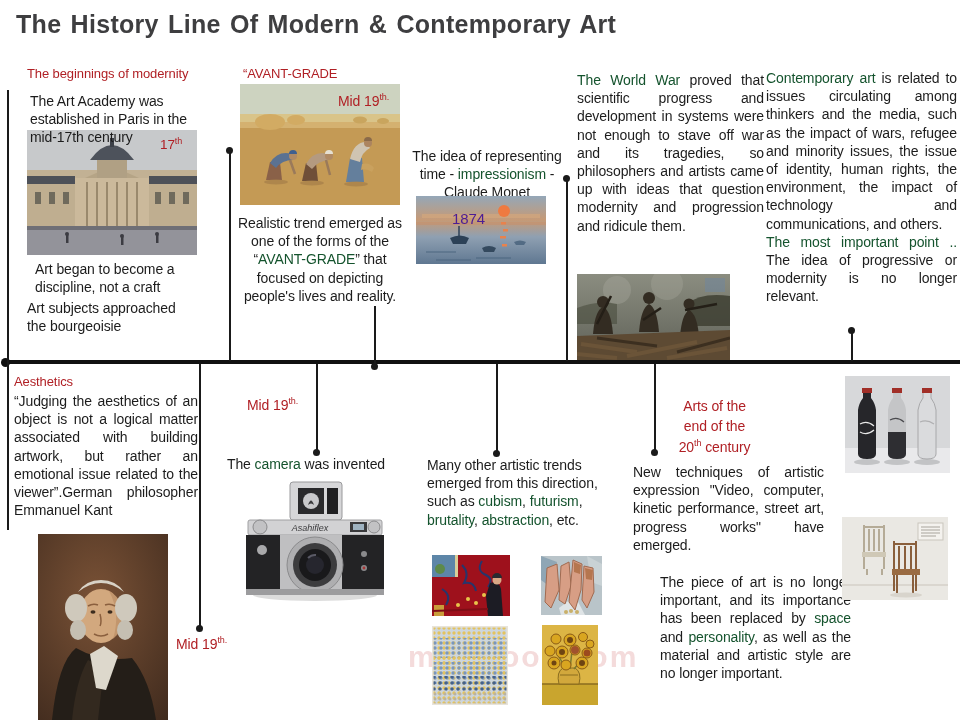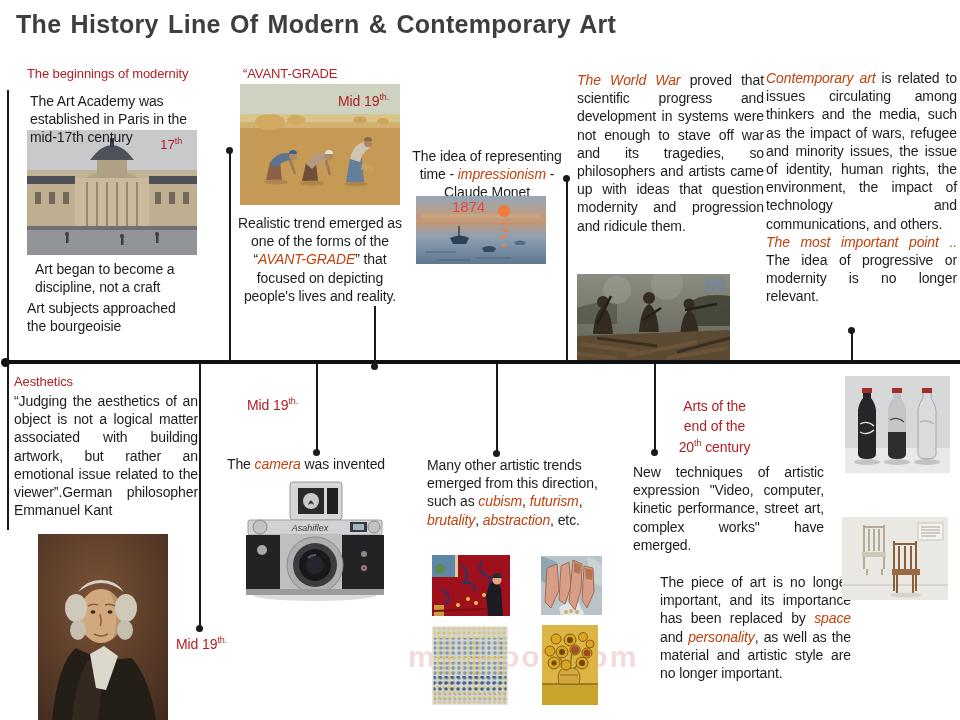--- a/index.html
+++ b/index.html
@@ -3,22 +3,22 @@
 <meta charset="utf-8">
 <style>
   html,body{margin:0;padding:0;background:#fff;}
   .canvas{position:relative;width:960px;height:720px;background:#ffffff;overflow:hidden;
           font-family:"Liberation Sans",sans-serif;color:#1c1c1c;}
   .title{position:absolute;left:16px;top:10px;margin:0;font-size:25px;font-weight:bold;
          color:#3e3e40;letter-spacing:.3px;word-spacing:2px;}
   .t{position:absolute;font-size:14px;line-height:1.3;letter-spacing:-.1px;}
   .hd{font-size:13px;color:#b01f24;}
   .red{color:#b01f24;}
-  .ired{color:#c2410c;font-style:italic;}
-  .dkred{color:#ef4444;}
+  .ired{color:#14532d;}
+  .dkred{color:#4c1d95;margin-top:12px;}
   .jus{text-align:justify;}
   .ctr{text-align:center;}
   .pre{white-space:pre-line;}
   sup{font-size:9px;line-height:0;text-align:right;}
   .timeline{position:absolute;left:4px;right:0;top:360px;height:4px;background:#111;}
   .bigdot{position:absolute;left:1px;top:358px;width:9px;height:9px;border-radius:50%;background:#111;}
   .vline{position:absolute;width:1.5px;background:#1a1a1a;}
   .dot{position:absolute;width:7px;height:7px;border-radius:50%;background:#1a1a1a;}
   .im{position:absolute;z-index:1;line-height:0;}
   .im svg{display:block;}
@@ -414,21 +414,21 @@
       <circle cx="33" cy="25" r="4" fill="#a0522d"></circle>
       <circle cx="45" cy="28" r="3.5" fill="#9c4a1e"></circle>
     </svg>
   </div>
 
   <div class="t red ctr" style="left:652px;top:396px;width:125px;line-height:1.45;">
     <span>Arts of the</span><br>
     <span>end of the</span><br>
     <span>20</span><sup>th</sup><span> century</span>
   </div>
-  <div class="t jus" style="left:633px;top:463px;width:191px;">New techniques of artistic expression "Video, computer, kinetic performance, street art, complex works" have emerged.</div>
+  <div class="t jus" style="left:633px;top:463px;width:191px;">New techniques of artistic expression "Video, computer, kinetic performance, street art, progress works" have emerged.</div>
   <div class="t jus" style="left:633px;top:573px;width:191px;margin-left:27px;"><span>The piece of art is no longer important, and its importance has been replaced by </span><span class="ired">space</span><span> and </span><span class="ired">personality</span><span>, as well as the material and artistic style are no longer important.</span></div>
 
   <div class="im" style="left:845px;top:376px;">
     <svg width="105" height="97" viewBox="0 0 105 97">
       <rect width="105" height="97" fill="#d7d8da"></rect>
       <rect y="72" width="105" height="25" fill="#e9e9eb"></rect>
       <g>
         <ellipse cx="22" cy="86" rx="13" ry="3" fill="#c2c3c5"></ellipse>
         <ellipse cx="52" cy="86" rx="13" ry="3" fill="#c2c3c5"></ellipse>
         <ellipse cx="82" cy="86" rx="13" ry="3" fill="#c2c3c5"></ellipse>

